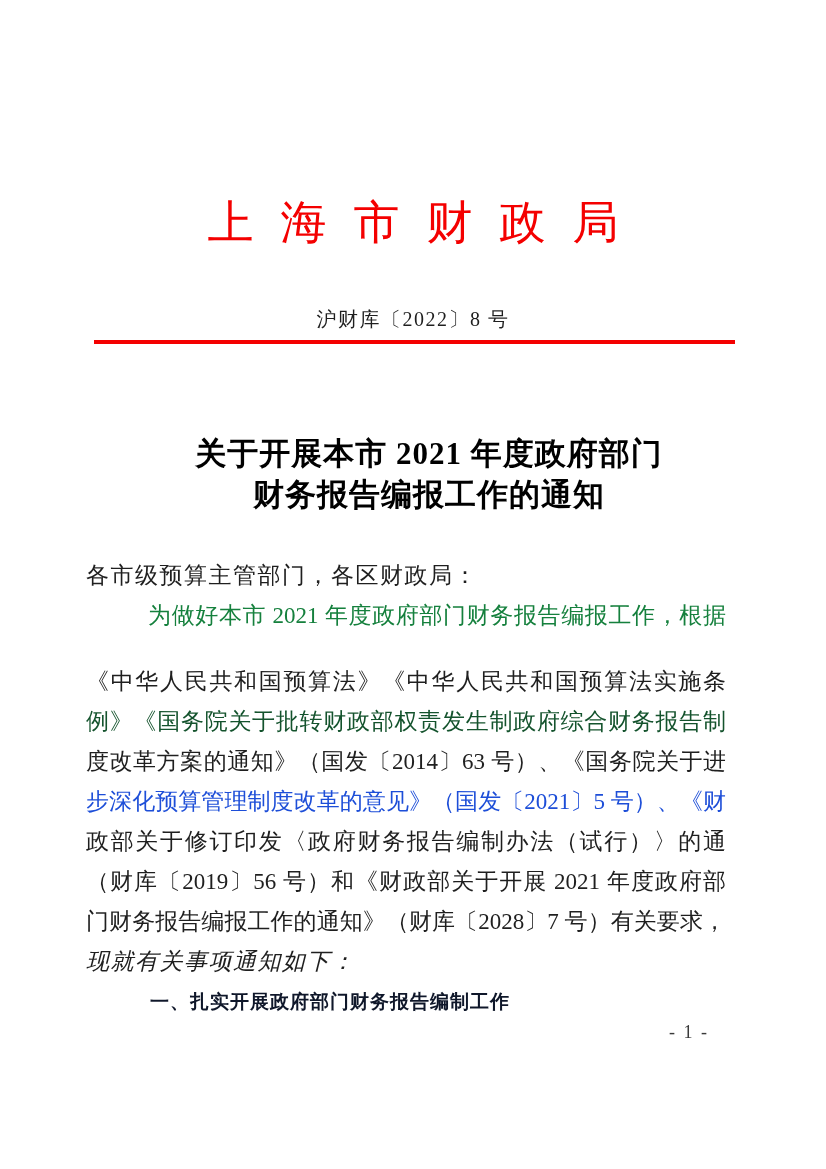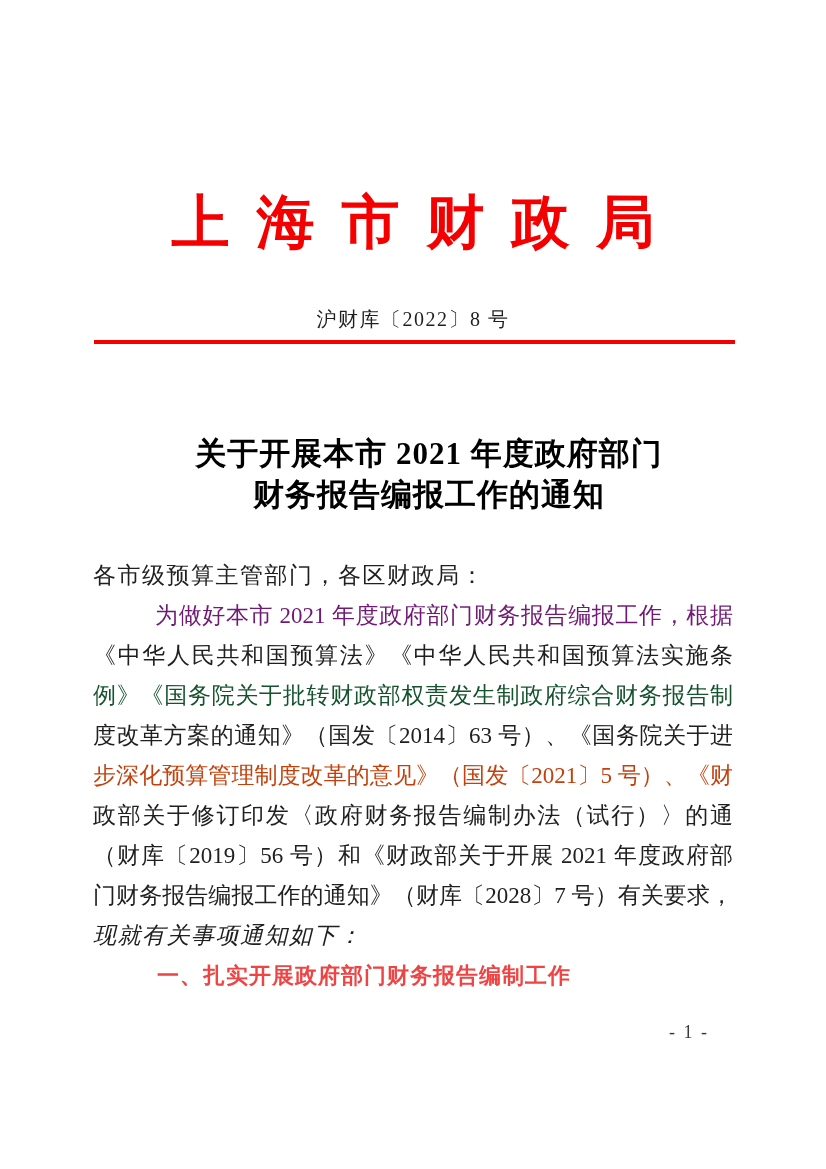--- a/index.html
+++ b/index.html
@@ -14,22 +14,22 @@
     position: absolute; inset: 0;
     width: 826px; height: 1169px;
     background: #ffffff;
   }
   
   .org-name {
     position: absolute;
     top: 188px; left: 0; width: 826px;
     box-sizing: border-box;
     text-align: center;
-    font-size: 58px;
-    font-weight: bold;
+    font-size: 46px;
+    font-weight: normal;
     letter-spacing: 27px;
     padding-left: 27px; 
     line-height: 70px;
     white-space: nowrap;
   }
   
   .doc-number {
     position: absolute;
     top: 306px; left: 0; width: 826px;
     text-align: center;
@@ -51,21 +51,21 @@
     text-align: center;
     font-weight: bold;
     font-size: 31px;
     line-height: 41px;
     color: #000000;
     letter-spacing: 1px;
   }
   
   .body-text {
     position: absolute;
-    top: 556px; left: 93px;
+    top: 556px; left: 86px;
     width: 640px;
     font-size: 23px;
     color: #1f1f1f;
   }
   .line {
     height: 40px;
     line-height: 40px;
     letter-spacing: 1.5px;
     white-space: nowrap;
   }
@@ -73,23 +73,23 @@
     white-space: normal;
     letter-spacing: 0;
     text-align: justify;
     text-align-last: justify;
     overflow: hidden;
   }
   .line.indent { text-indent: 62px; }
   .line.heading {
     font-family: "Liberation Sans", "DejaVu Sans", sans-serif;
     font-weight: 700;
-    font-size: 22px;
+    font-size: 19px;
     letter-spacing: 1px;
-    color: #ef4444;
+    color: #0f172a;
     text-indent: 64px;
   }
   
   .page-number {
     position: absolute;
     top: 1021px; left: 639px;
     width: 100px;
     text-align: center;
     font-size: 18px;
     letter-spacing: 2px;
@@ -108,25 +108,25 @@
 
   <div class="red-rule accent-red-bg" style="background: rgb(244, 0, 0);"></div>
 
   <div class="doc-title">
     <div>关于开展本市 2021 年度政府部门</div>
     <div>财务报告编报工作的通知</div>
   </div>
 
   <div class="body-text" id="body-lines">
       <div class="line" style="color: rgb(31, 31, 31);">各市级预算主管部门，各区财政局：</div>
-      <div class="line justify indent" style="color: #701a75;">为做好本市 2021 年度政府部门财务报告编报工作，根据</div>
-      <div class="line justify" style="color: rgb(31, 31, 31);">《中华人民共和国预算法》《中华人民共和国预算法实施条</div>
+      <div class="line justify indent" style="color: #15803d;">为做好本市 2021 年度政府部门财务报告编报工作，根据</div>
+      <div class="line justify" style="color: rgb(31, 31, 31); margin-top: 26px;">《中华人民共和国预算法》《中华人民共和国预算法实施条</div>
       <div class="line justify" style="color: #14532d;">例》《国务院关于批转财政部权责发生制政府综合财务报告制</div>
       <div class="line justify" style="color: rgb(31, 31, 31);">度改革方案的通知》（国发〔2014〕63 号）、《国务院关于进一</div>
-      <div class="line justify" style="color: #c2410c;">步深化预算管理制度改革的意见》（国发〔2021〕5 号）、《财</div>
+      <div class="line justify" style="color: #1d4ed8;">步深化预算管理制度改革的意见》（国发〔2021〕5 号）、《财</div>
       <div class="line justify" style="color: rgb(31, 31, 31);">政部关于修订印发〈政府财务报告编制办法（试行）〉的通知》</div>
       <div class="line justify" style="color: rgb(31, 31, 31); font-family: Liberation Serif, serif;">（财库〔2019〕56 号）和《财政部关于开展 2021 年度政府部</div>
       <div class="line justify" style="color: rgb(31, 31, 31);">门财务报告编报工作的通知》（财库〔2028〕7 号）有关要求，</div>
       <div class="line" style="color: rgb(31, 31, 31); font-style: italic;">现就有关事项通知如下：</div>
       <div class="line indent heading">一、扎实开展政府部门财务报告编制工作</div>
     </div>
 
   <div class="page-number">- 1 -</div>
 
 </div>

